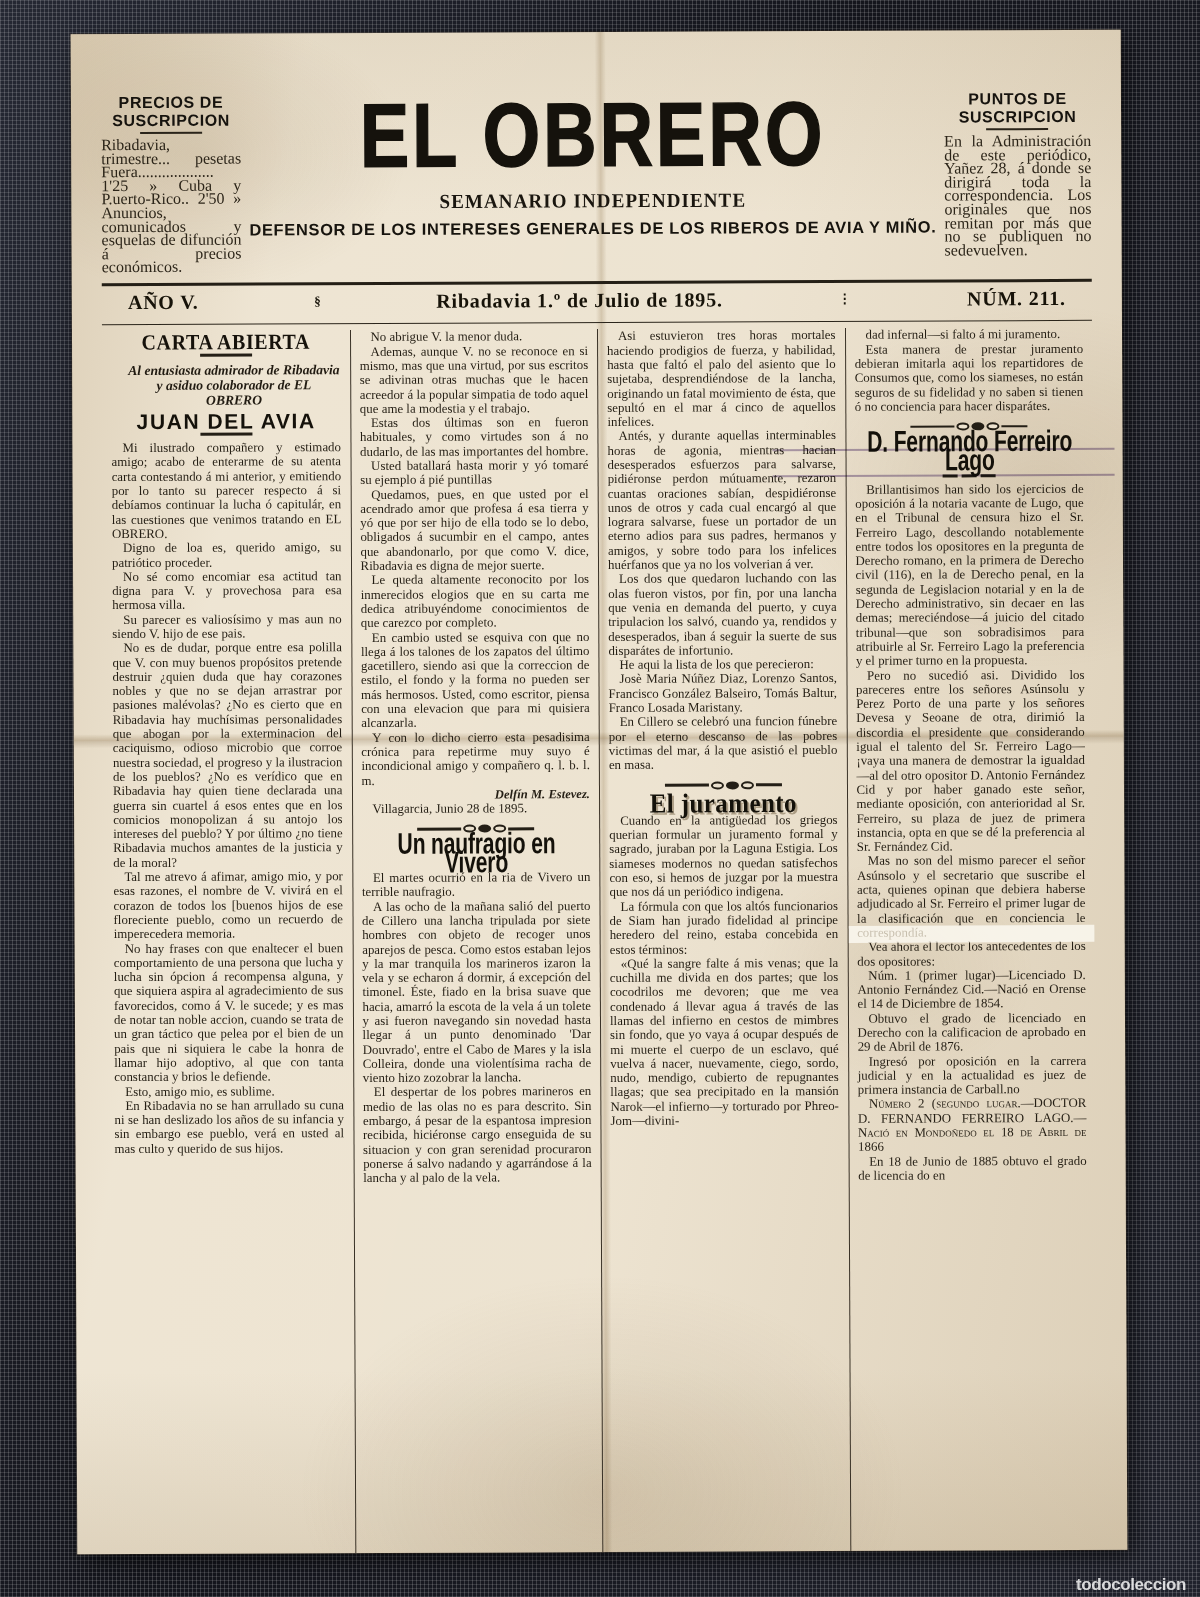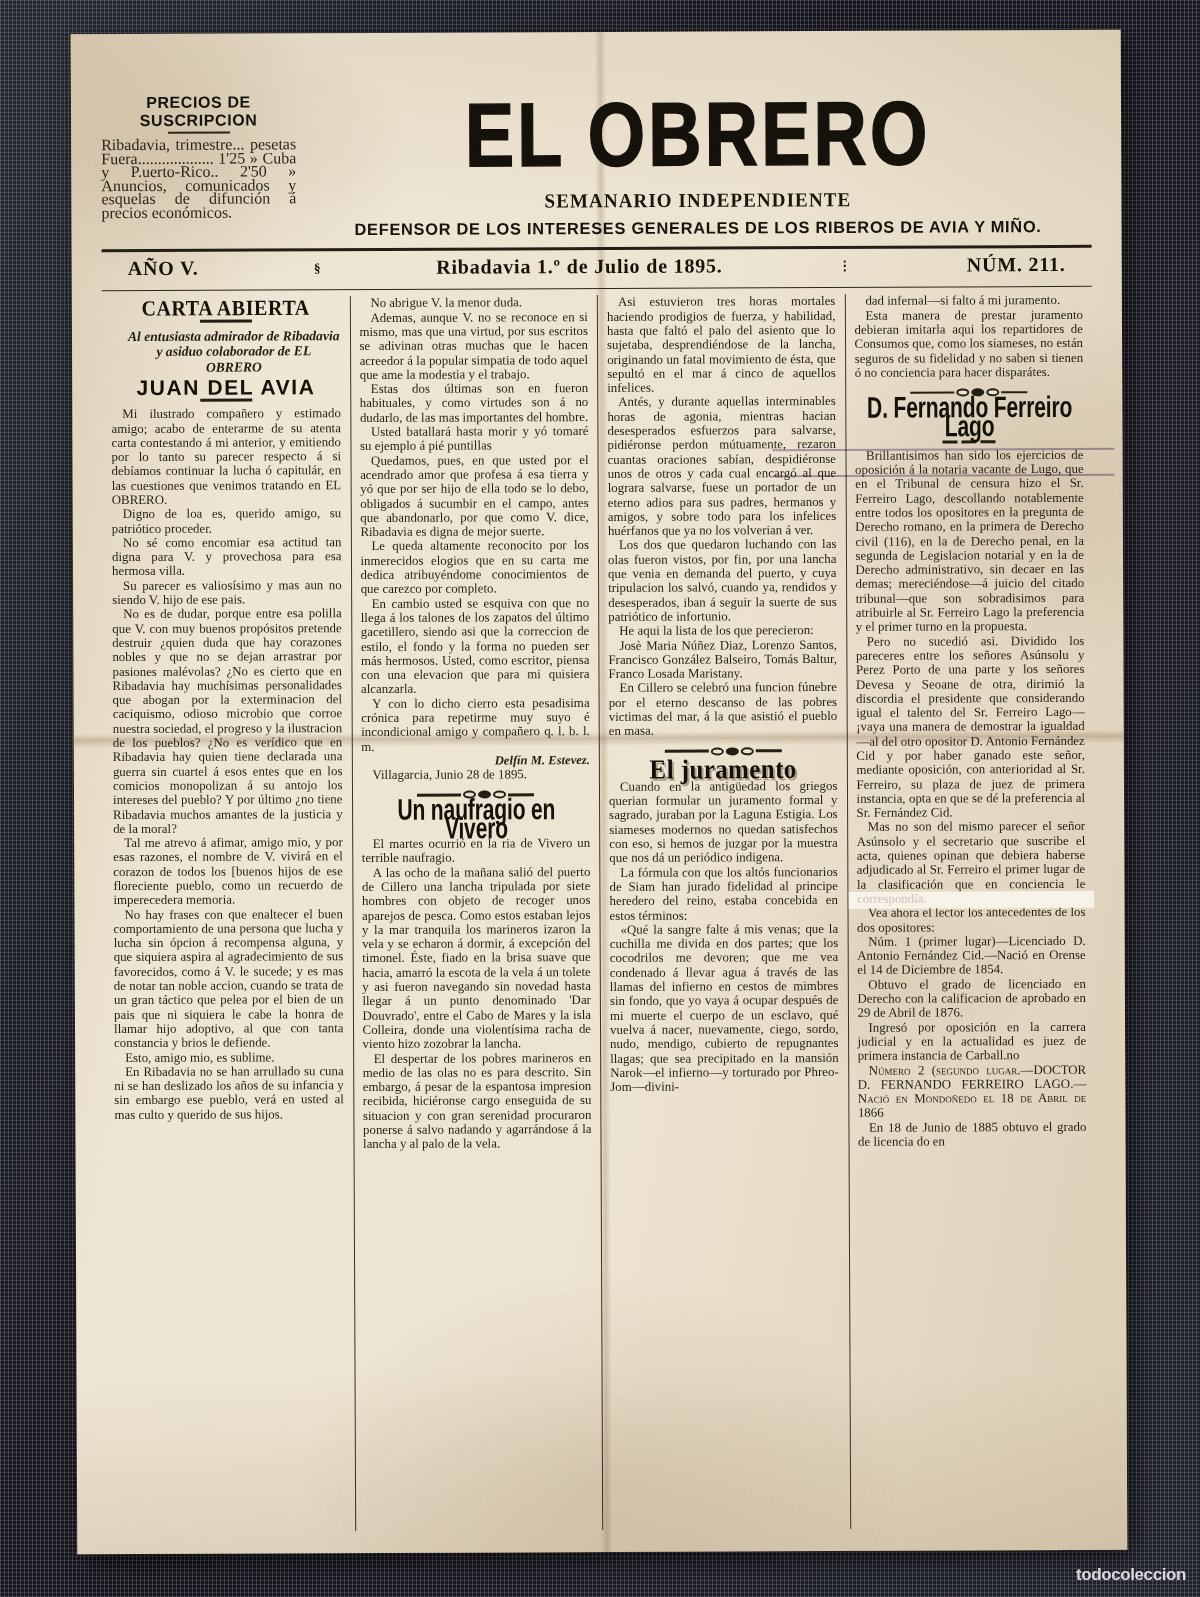--- a/index.html
+++ b/index.html
@@ -168,21 +168,21 @@
     mix-blend-mode:screen; pointer-events:none;
   }
   
   .stamp-line{
     position:absolute; height:2px; background:rgba(92,62,132,.45);
     mix-blend-mode:multiply; pointer-events:none;
   }
 
   
   #watermark{
-    position:absolute; right:14px; bottom:12px;
+    position:absolute; right:14px; bottom:2px;
     font-family:"Liberation Sans", sans-serif; font-weight:bold;
     font-size:17px; letter-spacing:-.4px; color:rgba(255,255,255,.82);margin-left:48px;
   }
 </style>
 </head>
 <body>
 
 <div id="backdrop"></div>
 
 <div id="sheet">
@@ -199,20 +199,25 @@
         <div class="mh-rule"></div>
         <p>Ribadavia, trimestre... pesetas Fuera................... 1'25 » Cuba y P.uerto-Rico.. 2'50 » Anuncios, comunicados y esquelas de difunción á precios económicos.</p>
       </div>
 
       <div class="mh-center">
         <div class="mh-title">EL OBRERO</div>
         <div class="mh-sub1">SEMANARIO INDEPENDIENTE</div>
         <div class="mh-sub2">DEFENSOR DE LOS INTERESES GENERALES DE LOS RIBEROS DE AVIA Y MIÑO.</div>
       </div>
 
+      <div class="mh-side right">
+        <h4>PUNTOS DE SUSCRIPCION</h4>
+        <div class="mh-rule"></div>
+        <p>En la Administración de este periódico, Yañez 28, á donde se dirigirá toda la correspondencia. Los originales que nos remitan por más que no se publiquen no sedevuelven.</p>
+      </div>
     </div>
 
     <div class="rule-thick"></div>
 
     <div class="dateline">
       <span>AÑO V.</span>
       <span class="dl-orn">
           <span>§</span>
         </span>
       <span>Ribadavia 1.º de Julio de 1895.</span>
@@ -265,21 +270,21 @@
 
         <div class="h-cond">Un naufragio en Vivero</div>
         <p>El martes ocurrió en la ria de Vivero un terrible naufragio.</p>
         <p>A las ocho de la mañana salió del puerto de Cillero una lancha tripulada por siete hombres con objeto de recoger unos aparejos de pesca. Como estos estaban lejos y la mar tranquila los marineros izaron la vela y se echaron á dormir, á excepción del timonel. Éste, fiado en la brisa suave que hacia, amarró la escota de la vela á un tolete y asi fueron navegando sin novedad hasta llegar á un punto denominado 'Dar Douvrado', entre el Cabo de Mares y la isla Colleira, donde una violentísima racha de viento hizo zozobrar la lancha.</p>
         <p>El despertar de los pobres marineros en medio de las olas no es para descrito. Sin embargo, á pesar de la espantosa impresion recibida, hiciéronse cargo enseguida de su situacion y con gran serenidad procuraron ponerse á salvo nadando y agarrándose á la lancha y al palo de la vela.</p>
       </div>
 
       <div class="col">
         <p>Asi estuvieron tres horas mortales haciendo prodigios de fuerza, y habilidad, hasta que faltó el palo del asiento que lo sujetaba, desprendiéndose de la lancha, originando un fatal movimiento de ésta, que sepultó en el mar á cinco de aquellos infelices.</p>
         <p>Antés, y durante aquellas interminables horas de agonia, mientras hacian desesperados esfuerzos para salvarse, pidiéronse perdon mútuamente, rezaron cuantas oraciones sabían, despidiéronse unos de otros y cada cual encargó al que lograra salvarse, fuese un portador de un eterno adios para sus padres, hermanos y amigos, y sobre todo para los infelices huérfanos que ya no los volverian á ver.</p>
-        <p>Los dos que quedaron luchando con las olas fueron vistos, por fin, por una lancha que venia en demanda del puerto, y cuya tripulacion los salvó, cuando ya, rendidos y desesperados, iban á seguir la suerte de sus patriótico de infortunio.</p>
+        <p>Los dos que quedaron luchando con las olas fueron vistos, por fin, por una lancha que venia en demanda del puerto, y cuya tripulacion los salvó, cuando ya, rendidos y desesperados, iban á seguir la suerte de sus disparátes de infortunio.</p>
         <p>He aqui la lista de los que perecieron:</p>
         <p>Josè Maria Núñez Diaz, Lorenzo Santos, Francisco González Balseiro, Tomás Baltur, Franco Losada Maristany.</p>
         <p>En Cillero se celebró una funcion fúnebre por el eterno descanso de las pobres victimas del mar, á la que asistió el pueblo en masa.</p>
 
         <div class="orn">
           <i class="bar"></i>
           <i class="dot"></i>
           <i class="dot fill"></i>
           <i class="dot"></i>
           <i class="bar sh"></i>

